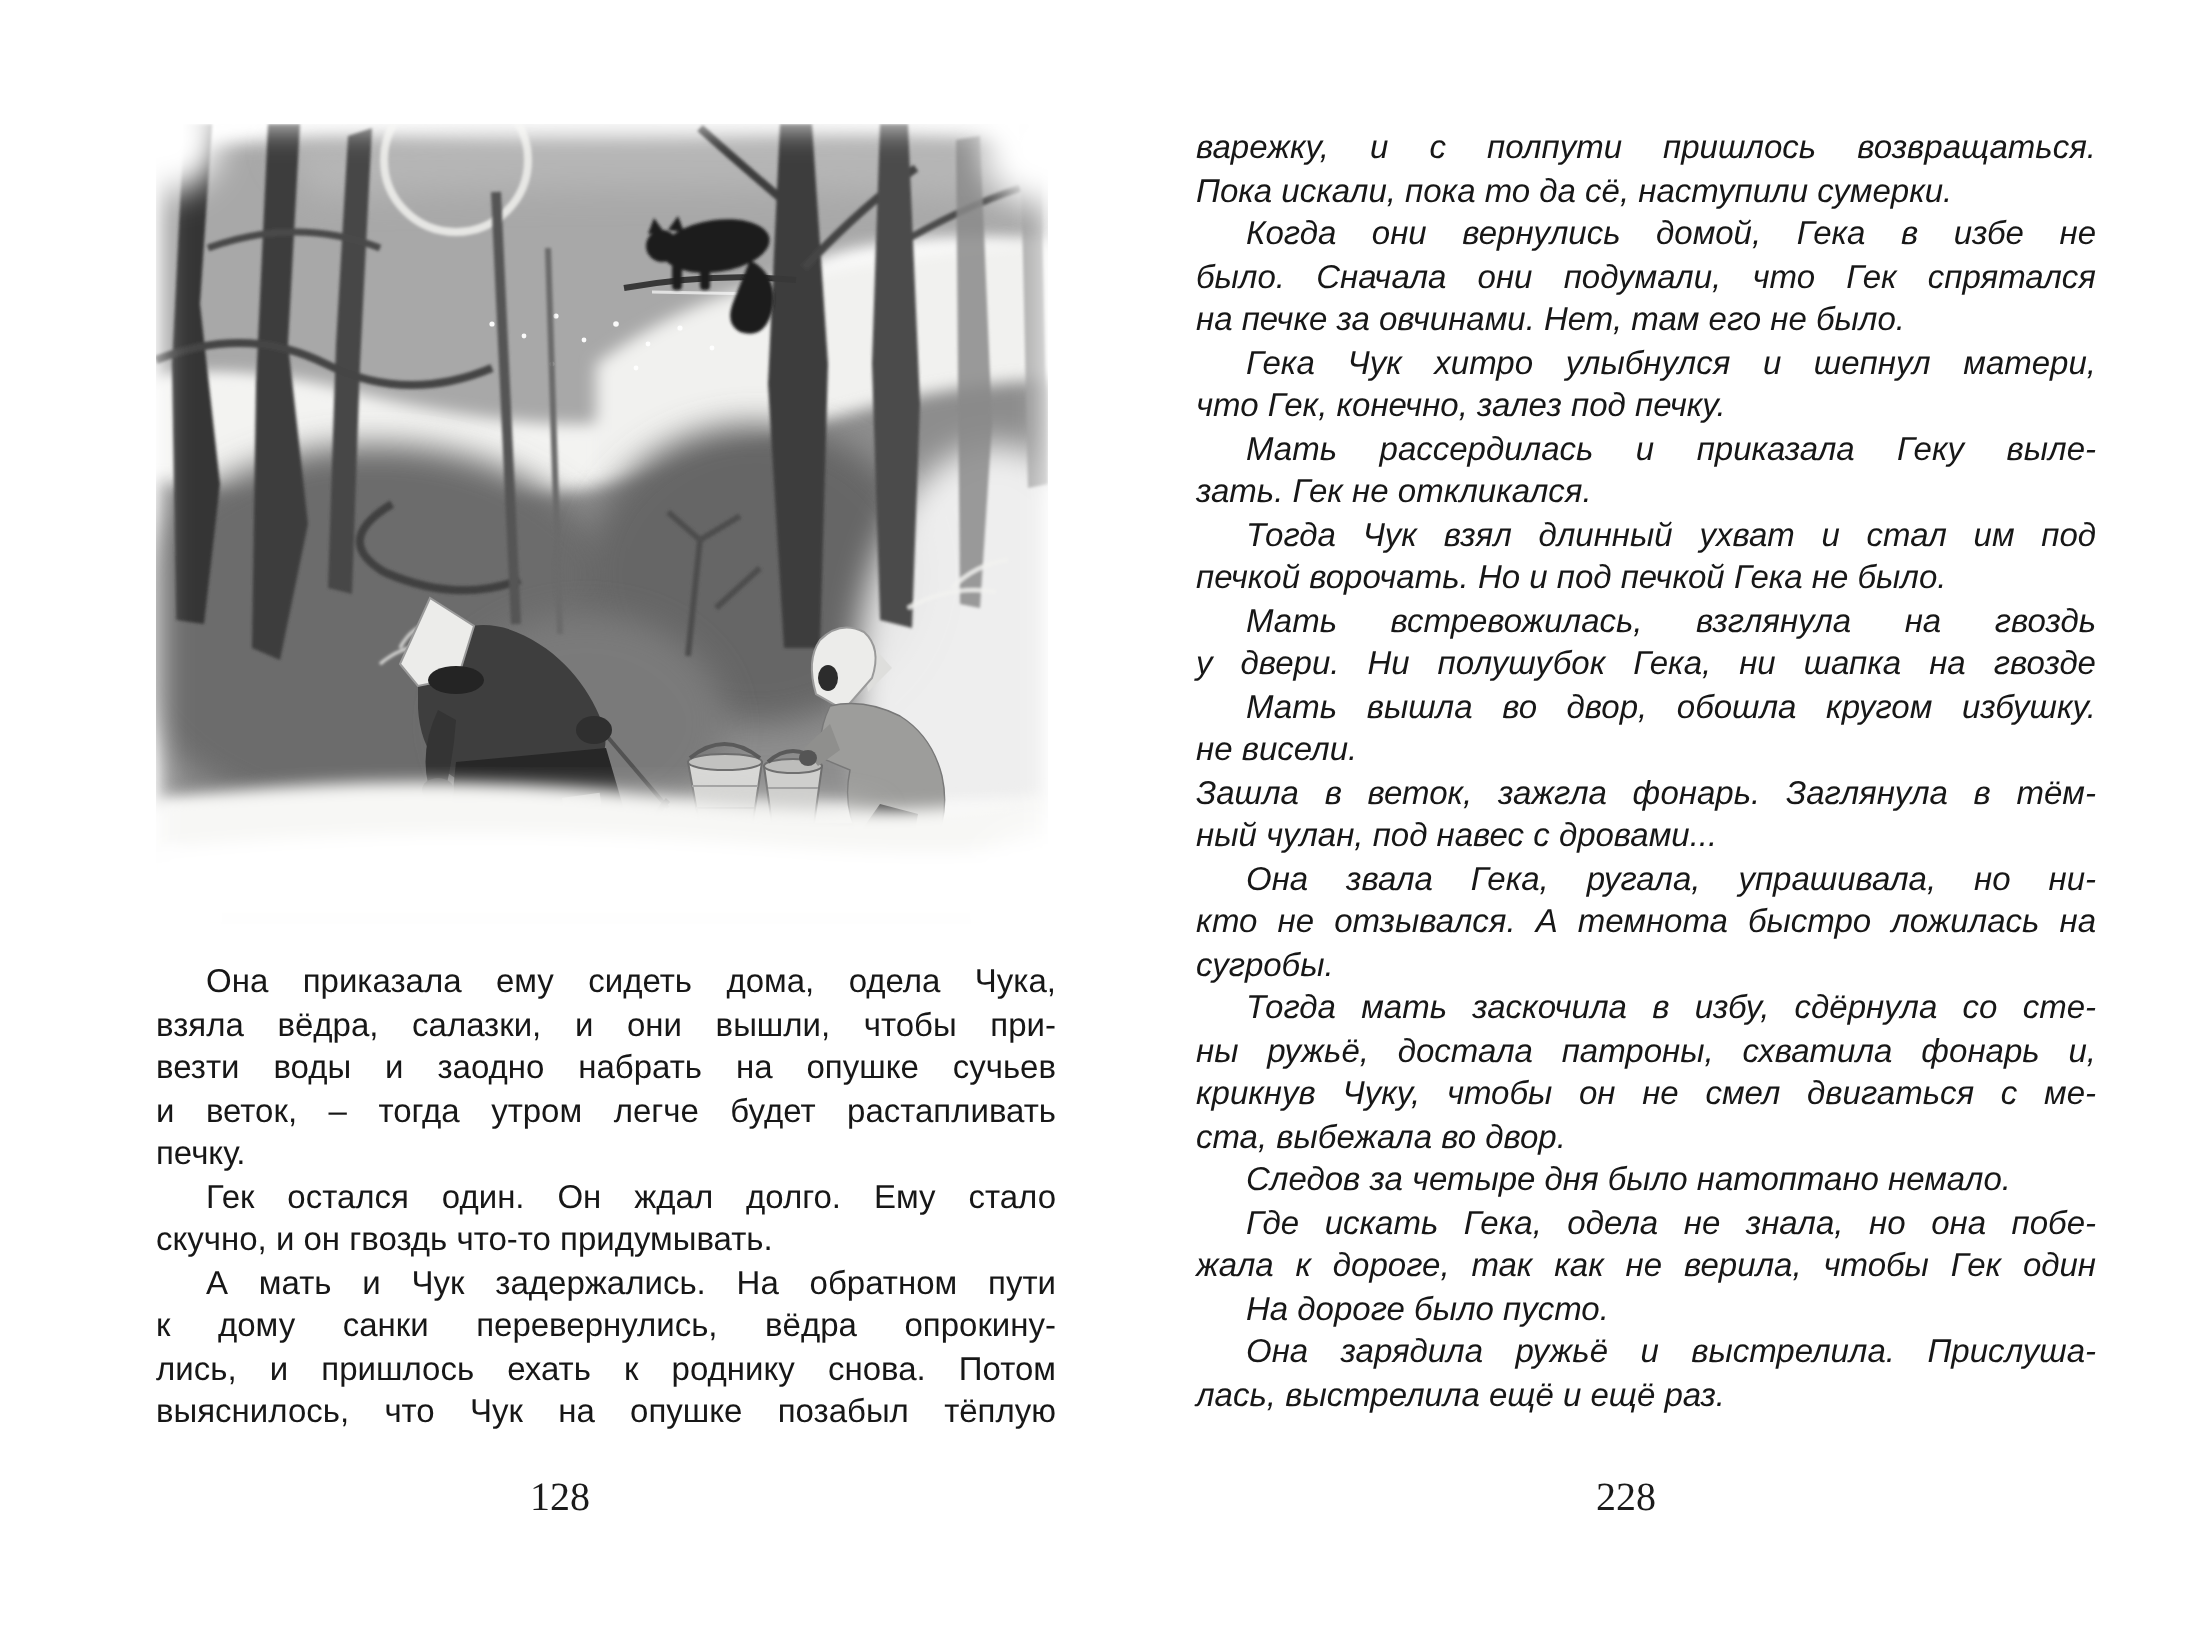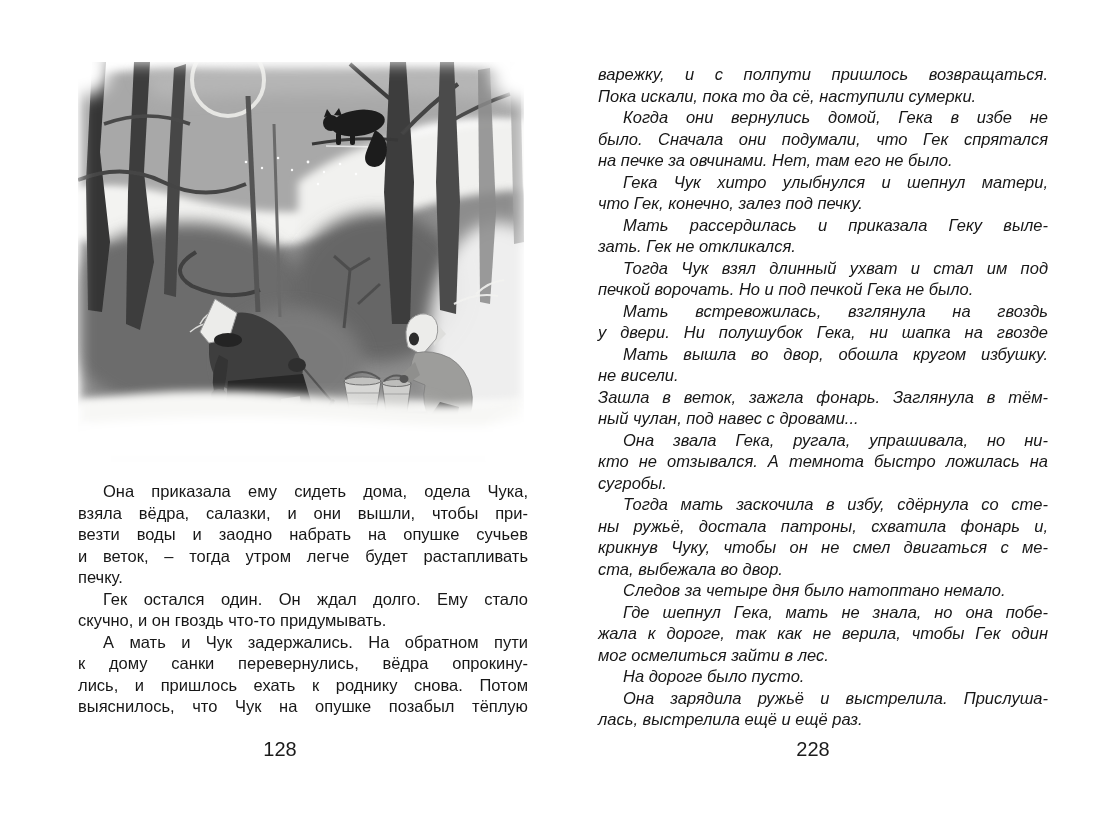--- a/index.html
+++ b/index.html
@@ -7,21 +7,21 @@
           font-family:"Liberation Sans",sans-serif;color:#161616;}
   .illustration{position:absolute;left:78px;top:62px;width:446px;height:400px;}
   .illustration svg{display:block;width:446px;height:400px;}
   .textcol{position:absolute;width:450px;}
   .textcol-left{left:78px;top:481px;}
   .textcol-right{left:598px;top:64px;font-style:italic;}
   .line{font-size:16.5px;line-height:21.5px;height:21.5px;
         text-align:justify;text-align-last:justify;white-space:normal;color:#171717;}
   .line.end{text-align-last:left;}
   .line.indent{text-indent:25px;}
-  .folio{position:absolute;top:738px;font-family:Liberation Sans, sans-serif;
+  .folio{position:absolute;top:738px;font-family:Liberation Serif, serif;
          font-size:20px;color:#1b1b1b;text-align:center;}
   .folio-left{left:78px;width:404px;}
   .folio-right{left:598px;width:430px;}
 </style>
 </head>
 <body>
 
 <div class="spread">
 
   <div>
@@ -213,23 +213,22 @@
         <div class="line">Зашла в веток, зажгла фонарь. Заглянула в тём-</div>
         <div class="line end">ный чулан, под навес с дровами...</div>
         <div class="line indent">Она звала Гека, ругала, упрашивала, но ни-</div>
         <div class="line">кто не отзывался. А темнота быстро ложилась на</div>
         <div class="line end">сугробы.</div>
         <div class="line indent">Тогда мать заскочила в избу, сдёрнула со сте-</div>
         <div class="line">ны ружьё, достала патроны, схватила фонарь и,</div>
         <div class="line">крикнув Чуку, чтобы он не смел двигаться с ме-</div>
         <div class="line end">ста, выбежала во двор.</div>
         <div class="line indent end">Следов за четыре дня было натоптано немало.</div>
-        <div class="line indent">Где шепнул Гека, мать не знала, но она побе-</div>
+        <div class="line indent">Где искать Гека, одела не знала, но она побе-</div>
         <div class="line">жала к дороге, так как не верила, чтобы Гек один</div>
-        <div class="line end">мог осмелиться зайти в лес.</div>
         <div class="line indent end">На дороге было пусто.</div>
         <div class="line indent">Она зарядила ружьё и выстрелила. Прислуша-</div>
         <div class="line end">лась, выстрелила ещё и ещё раз.</div>
       </div>
 
     <div class="folio folio-right">228</div>
   </div>
 
 </div>
 

